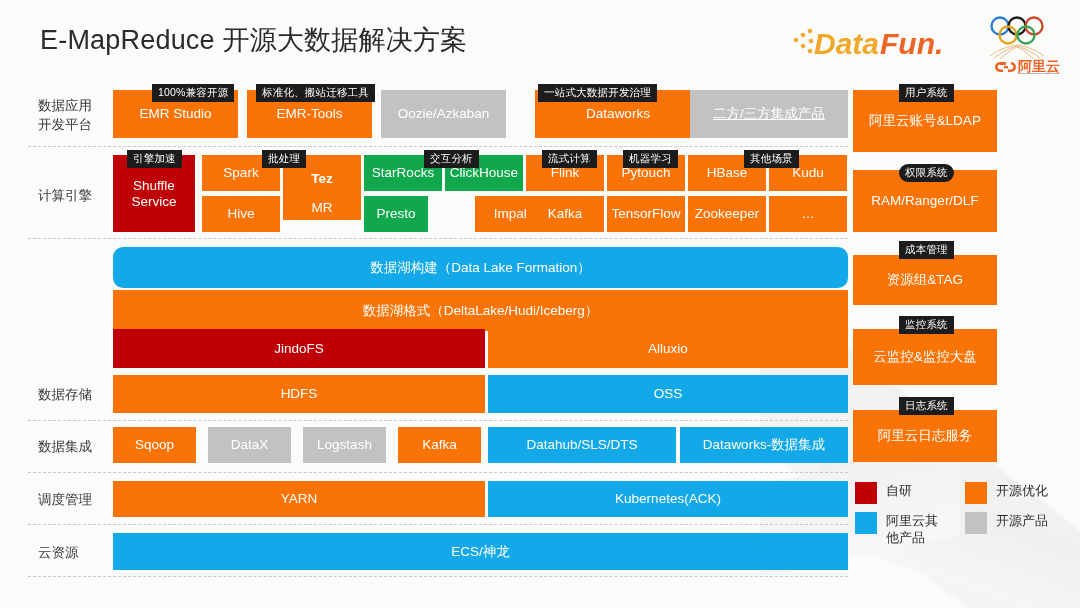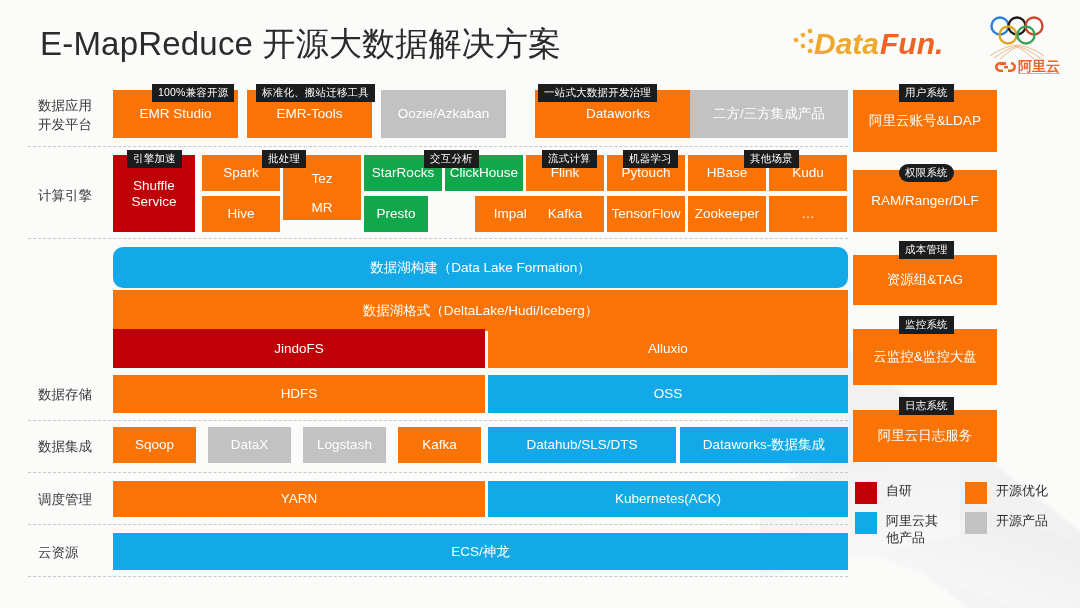--- a/index.html
+++ b/index.html
@@ -19,21 +19,21 @@
   .bg-b { right: 0; bottom: 0; width: 260px; height: 240px;
           background: linear-gradient(200deg, rgba(245,245,246,0) 52%, #efefef 53%, #f6f6f6 78%, rgba(250,250,250,0) 79%); }
   .bg-c { right: 120px; bottom: 0; width: 200px; height: 330px;
           background: linear-gradient(168deg, rgba(250,250,250,0) 55%, #f2f2f2 56%, #f7f7f7 80%, rgba(252,252,252,0) 81%); }
 
   .slide { position: absolute; inset: 0; }
 
   
   .title {
     position: absolute; left: 40px; top: 22px;
-    font-size: 33px; color: #2b2b2b; letter-spacing: 0.2px;
+    font-size: 27px; color: #2b2b2b; letter-spacing: 0.2px;
     white-space: nowrap; font-weight: 400;
   }
   .logo-datafun {
     position: absolute; left: 792px; top: 24px;
     width: 150px; height: 38px;
   }
   .logo-aliyun {
     position: absolute; left: 980px; top: 12px;
     width: 92px; height: 62px;
   }
@@ -149,31 +149,31 @@
   <div class="sep" style="top:238px"></div>
   <div class="sep" style="top:420px"></div>
   <div class="sep" style="top:472px"></div>
   <div class="sep" style="top:524px"></div>
   <div class="sep" style="top:576px"></div>
 
   <div class="box c-orange" style="left:113px; top:90px;  width:125px; height:48px;">EMR Studio</div>
   <div class="box c-orange" style="left:247px; top:90px;  width:125px; height:48px;">EMR-Tools</div>
   <div class="box c-gray" style="left:381px; top:90px;  width:125px; height:48px;">Oozie/Azkaban</div>
   <div class="box c-orange" style="left:515px; top:90px;  width:166px; height:48px;margin-left:20px;">Dataworks</div>
-  <div class="box c-gray" style="left:690px; top:90px;  width:158px; height:48px;">二方/三方集成产品</div>
+  <div class="box c-gray" style="left:690px; top:90px;  width:158px; height:48px;text-decoration:underline;">二方/三方集成产品</div>
 
   <div class="tag" style="left:152px; top:84px;">100%兼容开源</div>
   <div class="tag" style="left:256px; top:84px;">标准化、搬站迁移工具</div>
   <div class="tag" style="left:538px; top:84px;">一站式大数据开发治理</div>
 
   <div class="box c-red" style="left:113px; top:155px; width:82px; height:77px; white-space:pre-line;">Shuffle
 Service</div>
 
   <div class="box c-orange" style="left:202px; top:155px; width:78px; height:36px;">Spark</div>
-  <div class="box c-orange" style="left:283px; top:155px; width:78px; height:48px;">Tez</div>
+  <div class="box c-orange" style="left:283px; top:155px; width:78px; height:48px;font-weight:bold;">Tez</div>
   <div class="box c-green" style="left:364px; top:155px; width:78px; height:36px;">StarRocks</div>
   <div class="box c-green" style="left:445px; top:155px; width:78px; height:36px;">ClickHouse</div>
   <div class="box c-orange" style="left:526px; top:155px; width:78px; height:36px;">Flink</div>
   <div class="box c-orange" style="left:607px; top:155px; width:78px; height:36px;">Pytouch</div>
   <div class="box c-orange" style="left:688px; top:155px; width:78px; height:36px;">HBase</div>
   <div class="box c-orange" style="left:769px; top:155px; width:78px; height:36px;">Kudu</div>
 
   <div class="box c-orange" style="left:202px; top:196px; width:78px; height:36px;">Hive</div>
   <div class="box c-orange" style="left:283px; top:196px; width:78px; height:24px;">MR</div>
   <div class="box c-green" style="left:364px; top:196px; width:64px; height:36px;">Presto</div>

